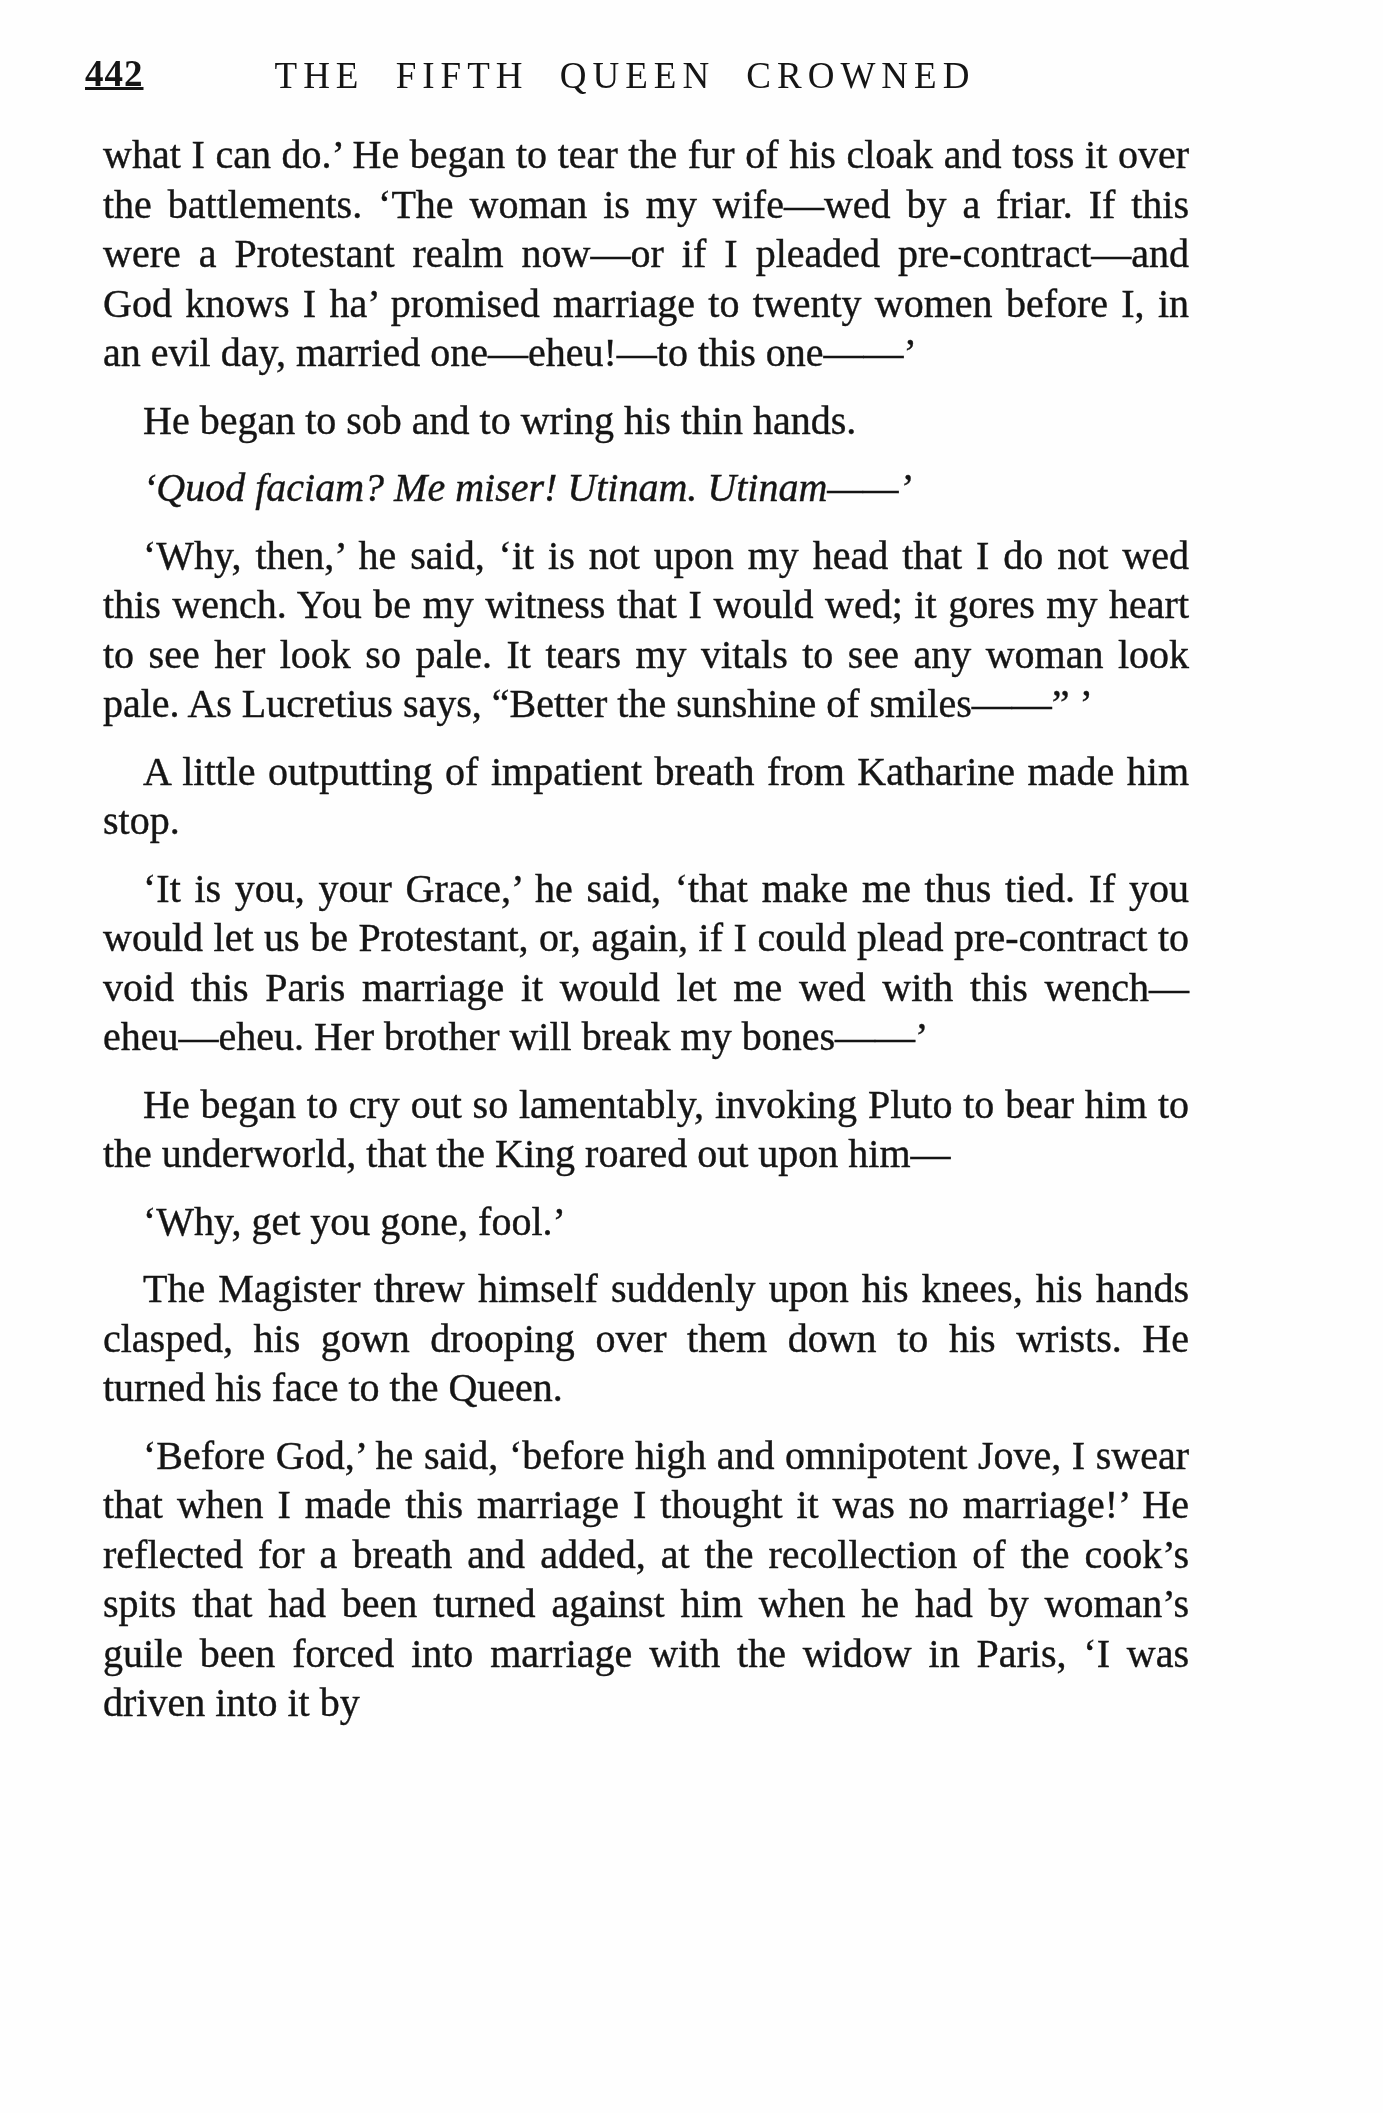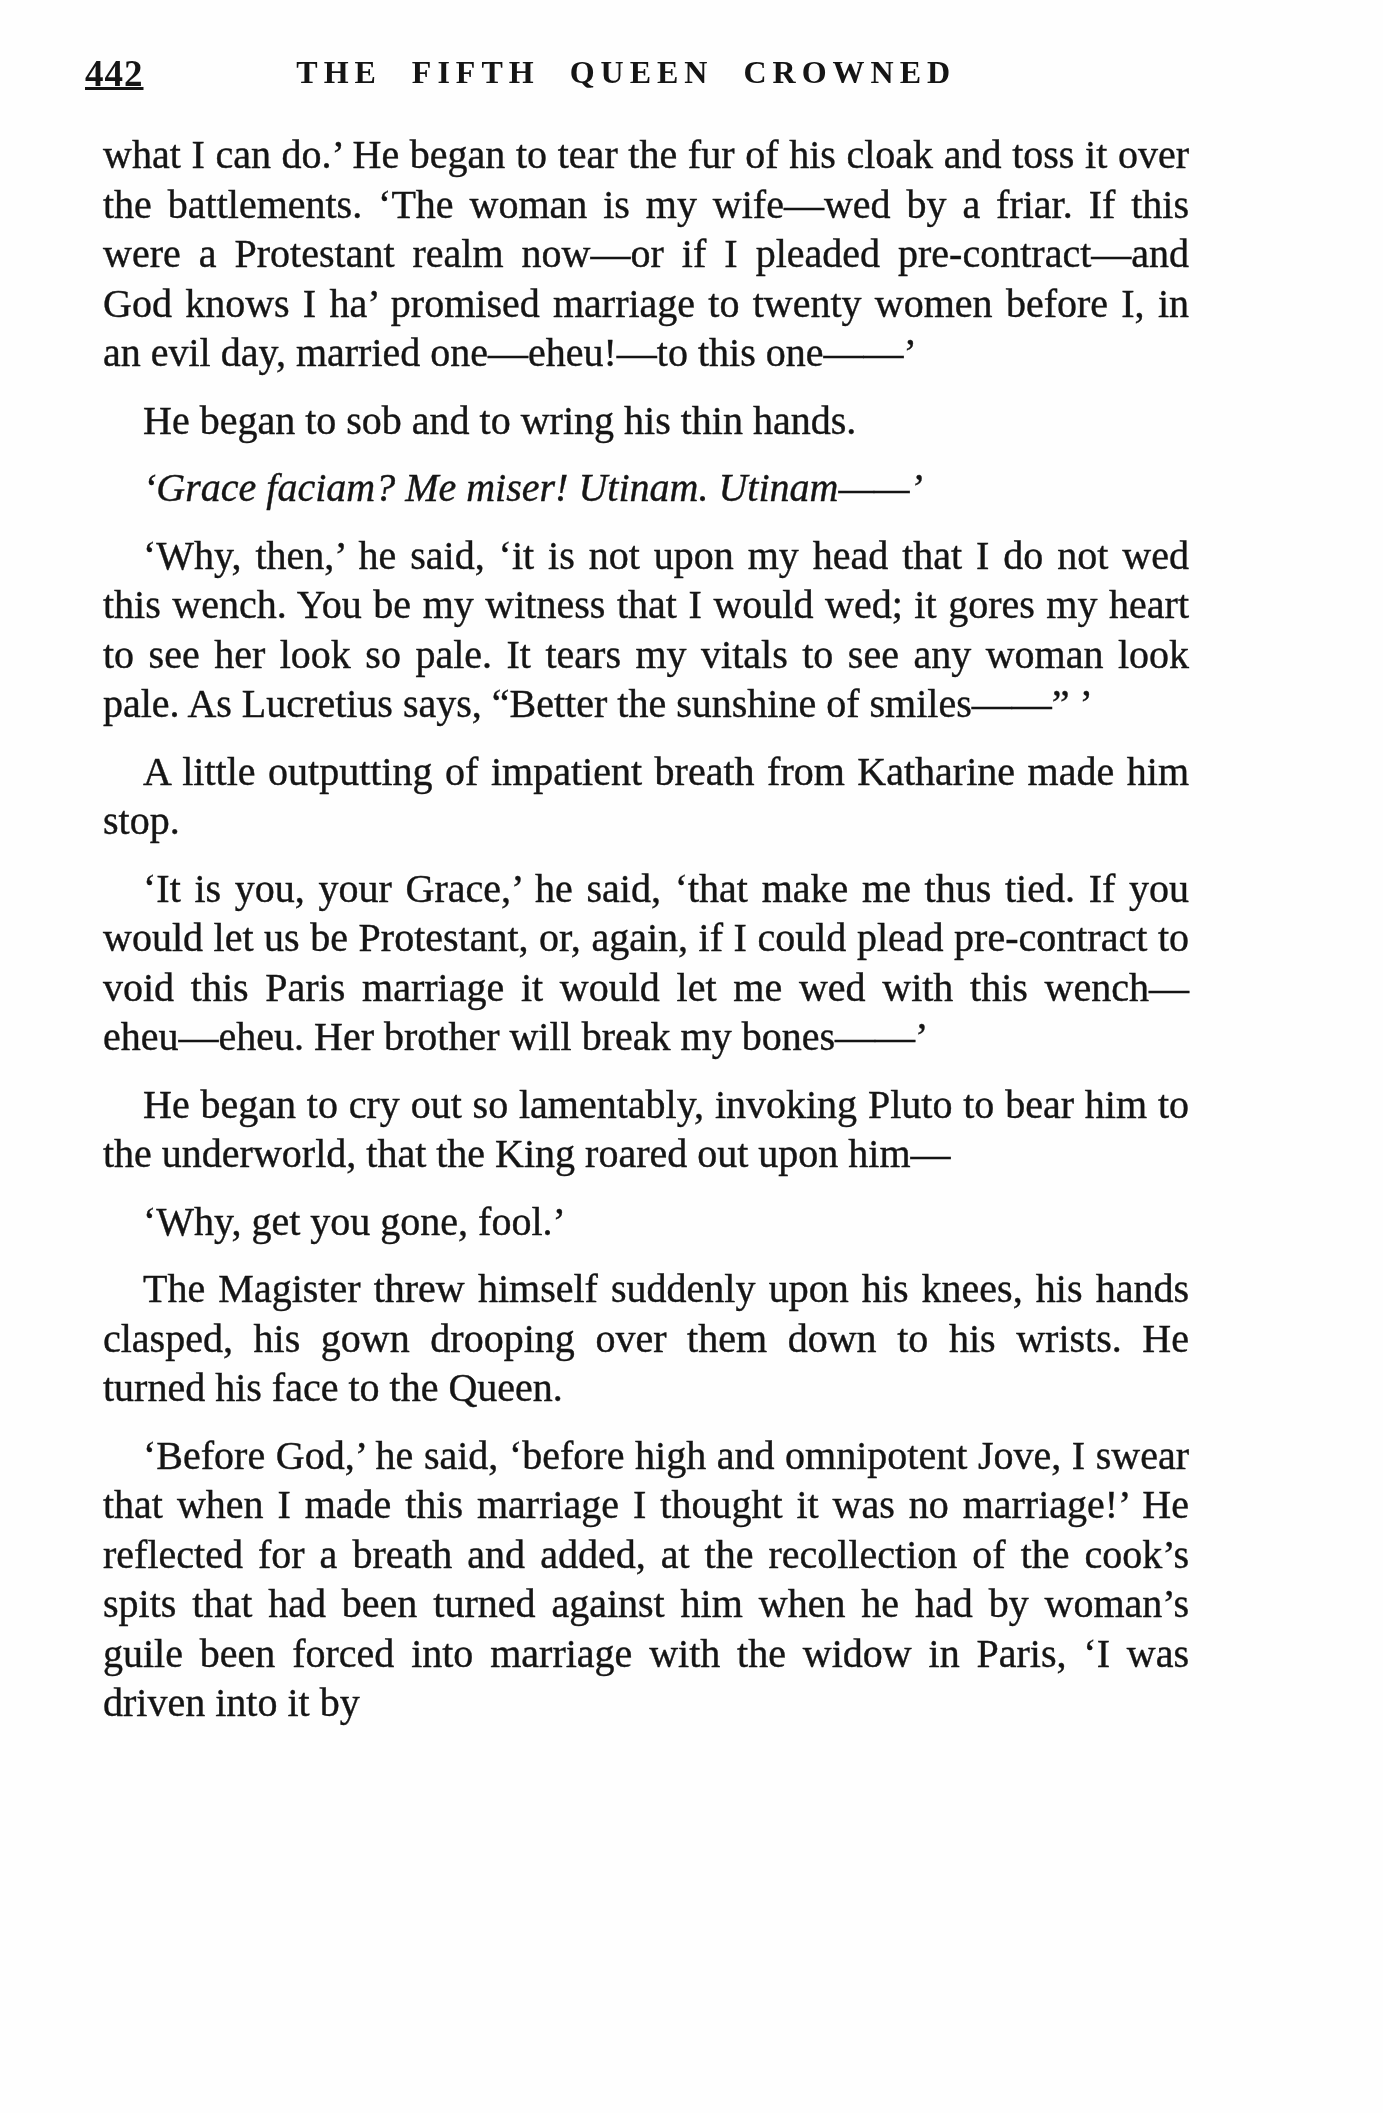--- a/index.html
+++ b/index.html
@@ -36,22 +36,22 @@
     text-decoration: underline;
     text-decoration-thickness: 3px;
     text-underline-offset: 1px;
     text-align: right;
   }
   .running-title {
     position: absolute;
     left: 50%;
     transform: translateX(-53%);
     top: 6px;
-    font-size: 32px;
-    font-weight: 700;
+    font-size: 37px;
+    font-weight: 400;
     letter-spacing: 6px;
     word-spacing: 16px;
     white-space: nowrap;
   }
   .body-text {
     margin-top: 36px;
     font-size: 40px;
     line-height: 49.5px;
     text-align: justify;
     -webkit-text-stroke: 0.4px currentColor;
@@ -72,21 +72,21 @@
 
 <div class="page">
   <div class="content">
     <div class="header">
       <span class="page-num">442</span>
       <span class="running-title">THE FIFTH QUEEN CROWNED</span>
     </div>
     <div class="body-text">
         <p>what I can do.’ He began to tear the fur of his cloak and toss it over the battlements. ‘The woman is my wife—wed by a friar. If this were a Protestant realm now—or if I pleaded pre-contract—and God knows I ha’ promised marriage to twenty women before I, in an evil day, married one—eheu!—to this one——’</p>
         <p class="indent">He began to sob and to wring his thin hands.</p>
-        <p class="indent italic">‘Grace faciam? Me miser! Utinam. Utinam——’</p>
+        <p class="indent italic">‘Quod faciam? Me miser! Utinam. Utinam——’</p>
         <p class="indent">‘Why, then,’ he said, ‘it is not upon my head that I do not wed this wench. You be my witness that I would wed; it gores my heart to see her look so pale. It tears my vitals to see any woman look pale. As Lucretius says, “Better the sunshine of smiles——” ’</p>
         <p class="indent">A little outputting of impatient breath from Katharine made him stop.</p>
         <p class="indent">‘It is you, your Grace,’ he said, ‘that make me thus tied. If you would let us be Protestant, or, again, if I could plead pre-contract to void this Paris marriage it would let me wed with this wench—eheu—eheu. Her brother will break my bones——’</p>
         <p class="indent">He began to cry out so lamentably, invoking Pluto to bear him to the underworld, that the King roared out upon him—</p>
         <p class="indent">‘Why, get you gone, fool.’</p>
         <p class="indent">The Magister threw himself suddenly upon his knees, his hands clasped, his gown drooping over them down to his wrists. He turned his face to the Queen.</p>
         <p class="indent">‘Before God,’ he said, ‘before high and omnipotent Jove, I swear that when I made this marriage I thought it was no marriage!’ He reflected for a breath and added, at the recollection of the cook’s spits that had been turned against him when he had by woman’s guile been forced into marriage with the widow in Paris, ‘I was driven into it by</p>
       </div>
   </div>
 </div>

